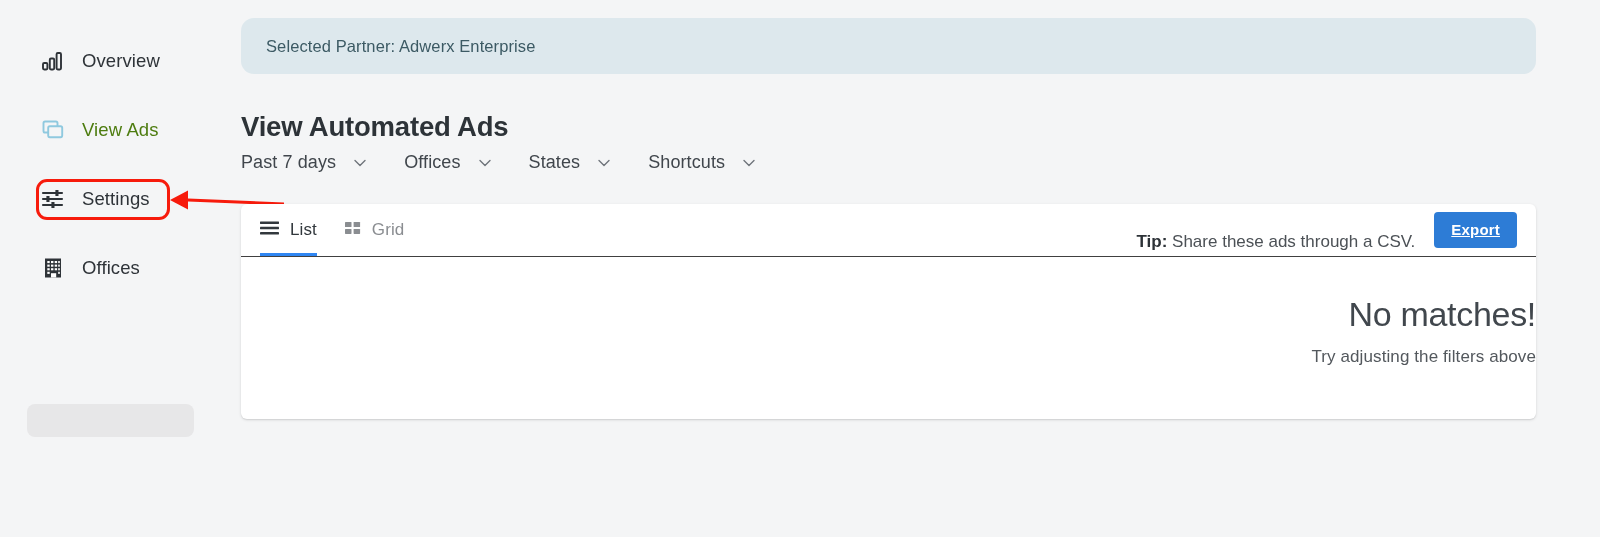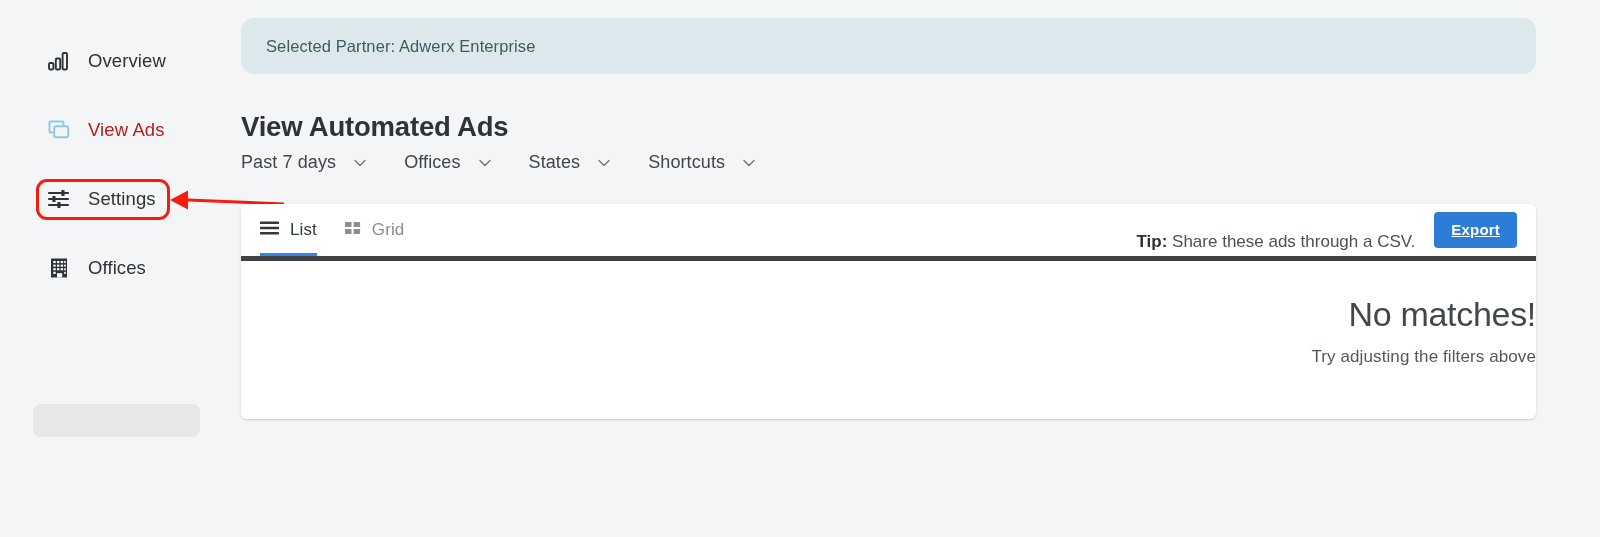--- a/index.html
+++ b/index.html
@@ -16,21 +16,20 @@
   }
 
   
   #sidebar {
     position: absolute;
     left: 0;
     top: 0;
     width: 222px;
     height: 401px;
     background: #f4f5f6;
-    margin-left: 6px;
   }
   .nav-item {
     position: absolute;
     left: 40px;
     display: flex;
     align-items: center;
     gap: 16px;
     cursor: pointer;
   }
   .nav-icon {
@@ -40,21 +39,21 @@
     align-items: center;
     justify-content: center;
     flex: 0 0 26px;
   }
   .nav-label {
     font-size: 18.5px;
     color: #2e3338;
     letter-spacing: 0.1px;
     white-space: nowrap;
   }
-  .nav-item.active .nav-label { color: #b91c1c; }
+  .nav-item.active .nav-label { color: #4d7c0f; }
 
   #nav-overview  { top: 48px; }
   #nav-view-ads  { top: 117px; }
   #nav-settings  { top: 186px; }
   #nav-offices   { top: 255px; }
   #nav-accounts  { top: 324px; }
 
   .help-badge {
     width: 17px;
     height: 17px;
@@ -173,21 +172,21 @@
     height: 215px;
     background: #ffffff;
     border-radius: 6px;
     box-shadow: 0 1px 3px rgba(0,0,0,0.13), 0 1px 1px rgba(0,0,0,0.05);
     overflow: hidden;
   }
 
   #card-toolbar {
     position: relative;
     height: 52px;
-    border-bottom: 5px solid #404040;
+    border-bottom: 1px solid #404040;
   }
   #view-tabs {
     position: absolute;
     left: 19px;
     top: 0;
     height: 52px;
     display: flex;
     align-items: center;
     gap: 28px;
   }

